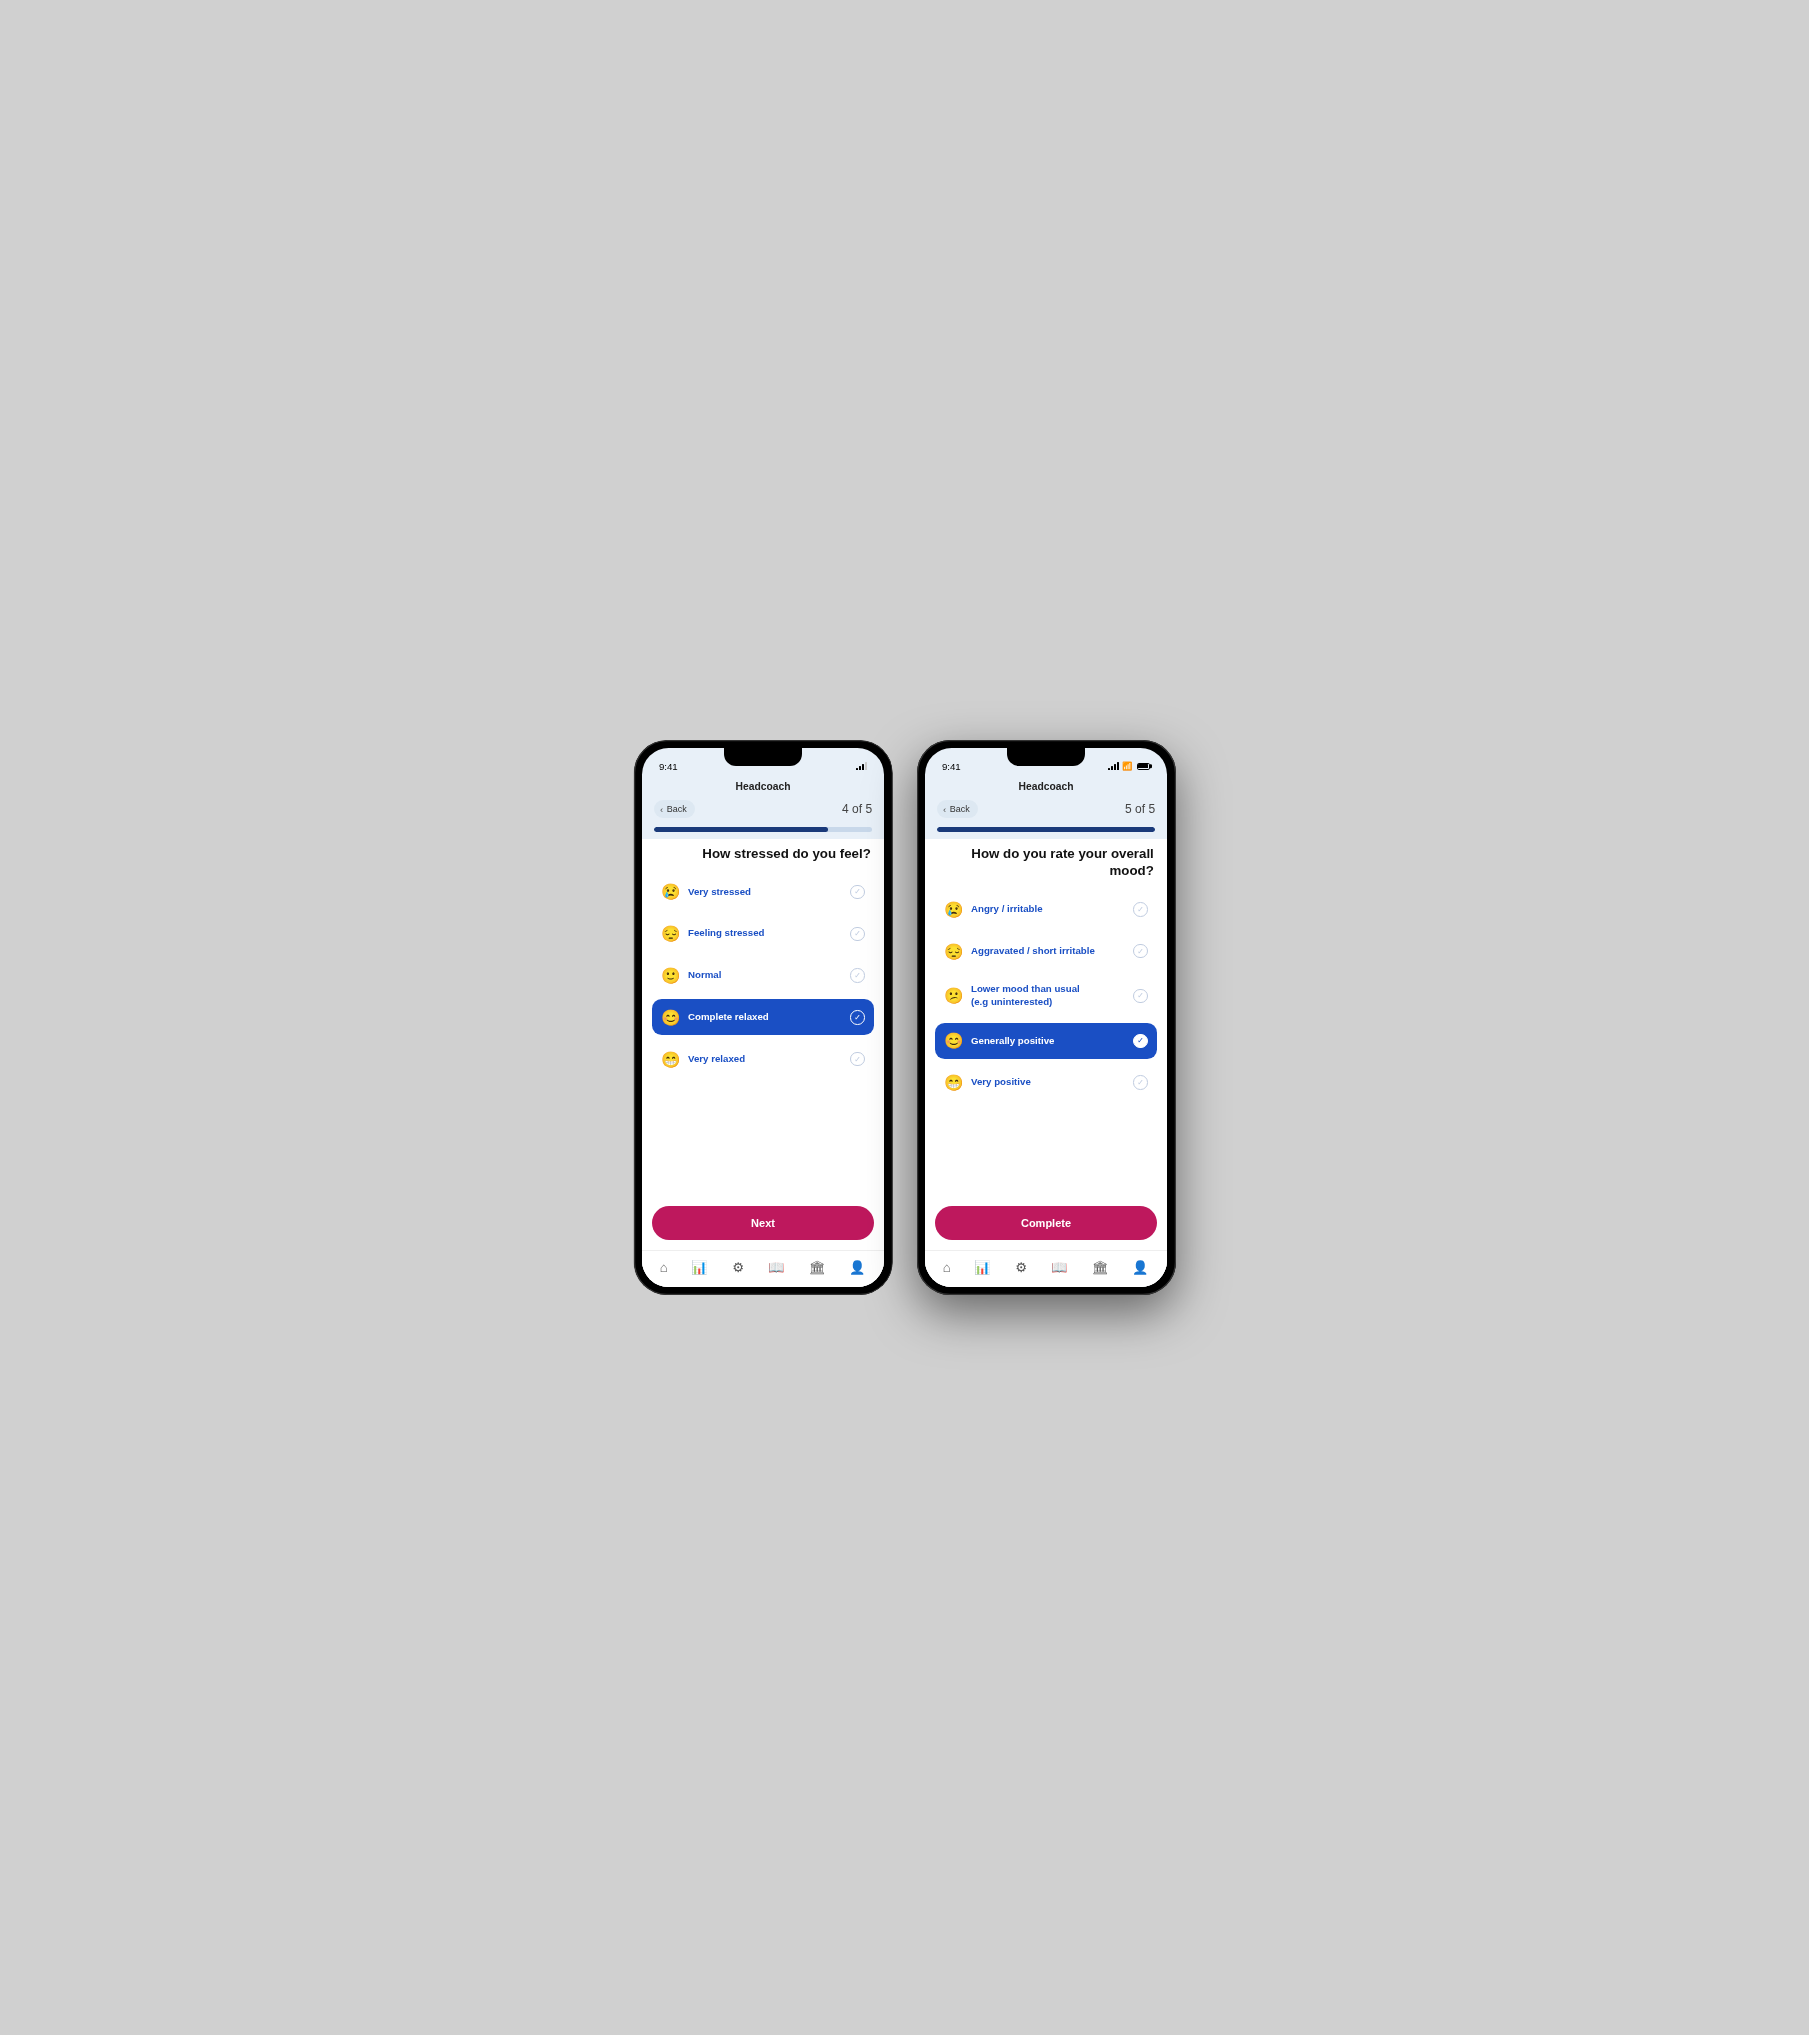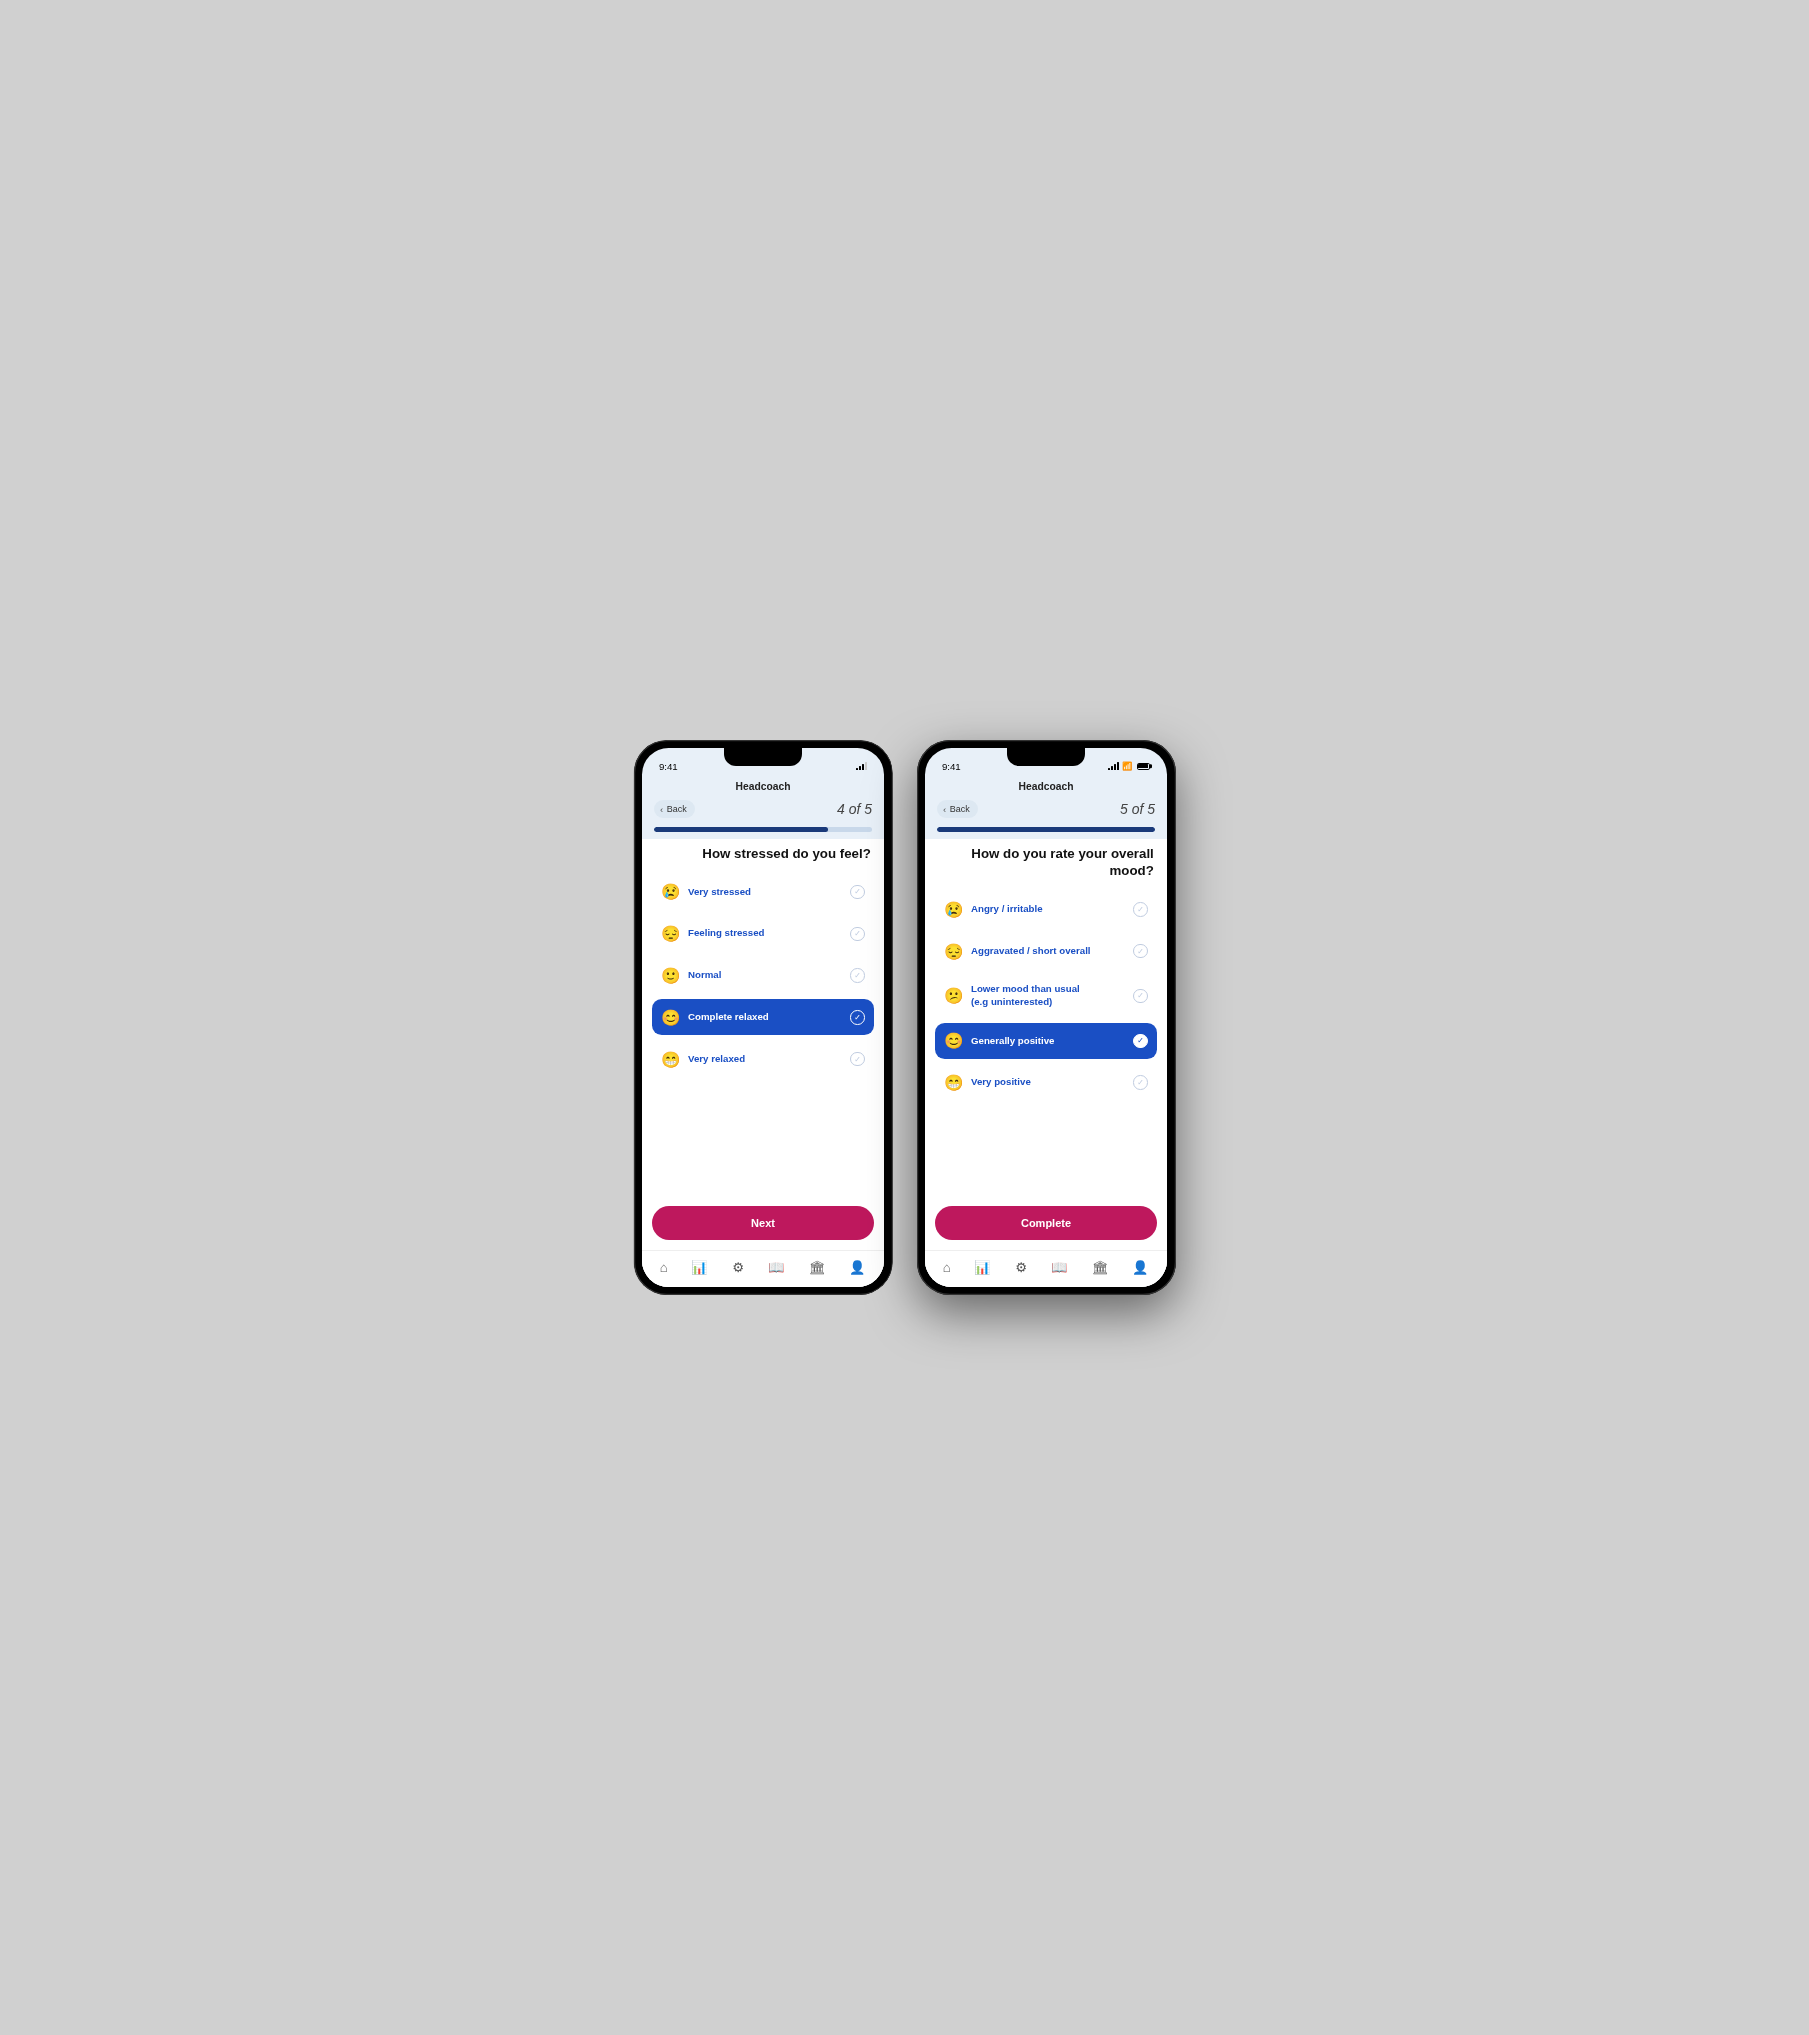--- a/index.html
+++ b/index.html
@@ -161,24 +161,23 @@
       cursor: pointer;
     }
 
     .back-chevron {
       font-size: 9.7px;
       color: #555;
     }
 
     .step-indicator {
       margin-left: auto;
-      font-size: 14px;
+      font-size: 12px;
       font-weight: 500;
       color: #444;
-      font-style: italic;
     }
 
     
     .progress-bar-container {
       padding: 4.8px 12px 7.2px;
       flex-shrink: 0;
     }
 
     .progress-bar-bg {
       background: #c8d8ea;
@@ -493,21 +492,21 @@
         <div class="options-area">
 
           <button class="option-item">
             <span class="option-emoji">😢</span>
             <span class="option-text">Angry / irritable</span>
             <span class="option-check">✓</span>
           </button>
 
           <button class="option-item">
             <span class="option-emoji">😔</span>
-            <span class="option-text">Aggravated / short overall</span>
+            <span class="option-text">Aggravated / short irritable</span>
             <span class="option-check">✓</span>
           </button>
 
           <button class="option-item">
             <span class="option-emoji">😕</span>
             <span class="option-text" style="white-space:pre-line;">Lower mood than usual
 (e.g uninterested)</span>
             <span class="option-check">✓</span>
           </button>
 

